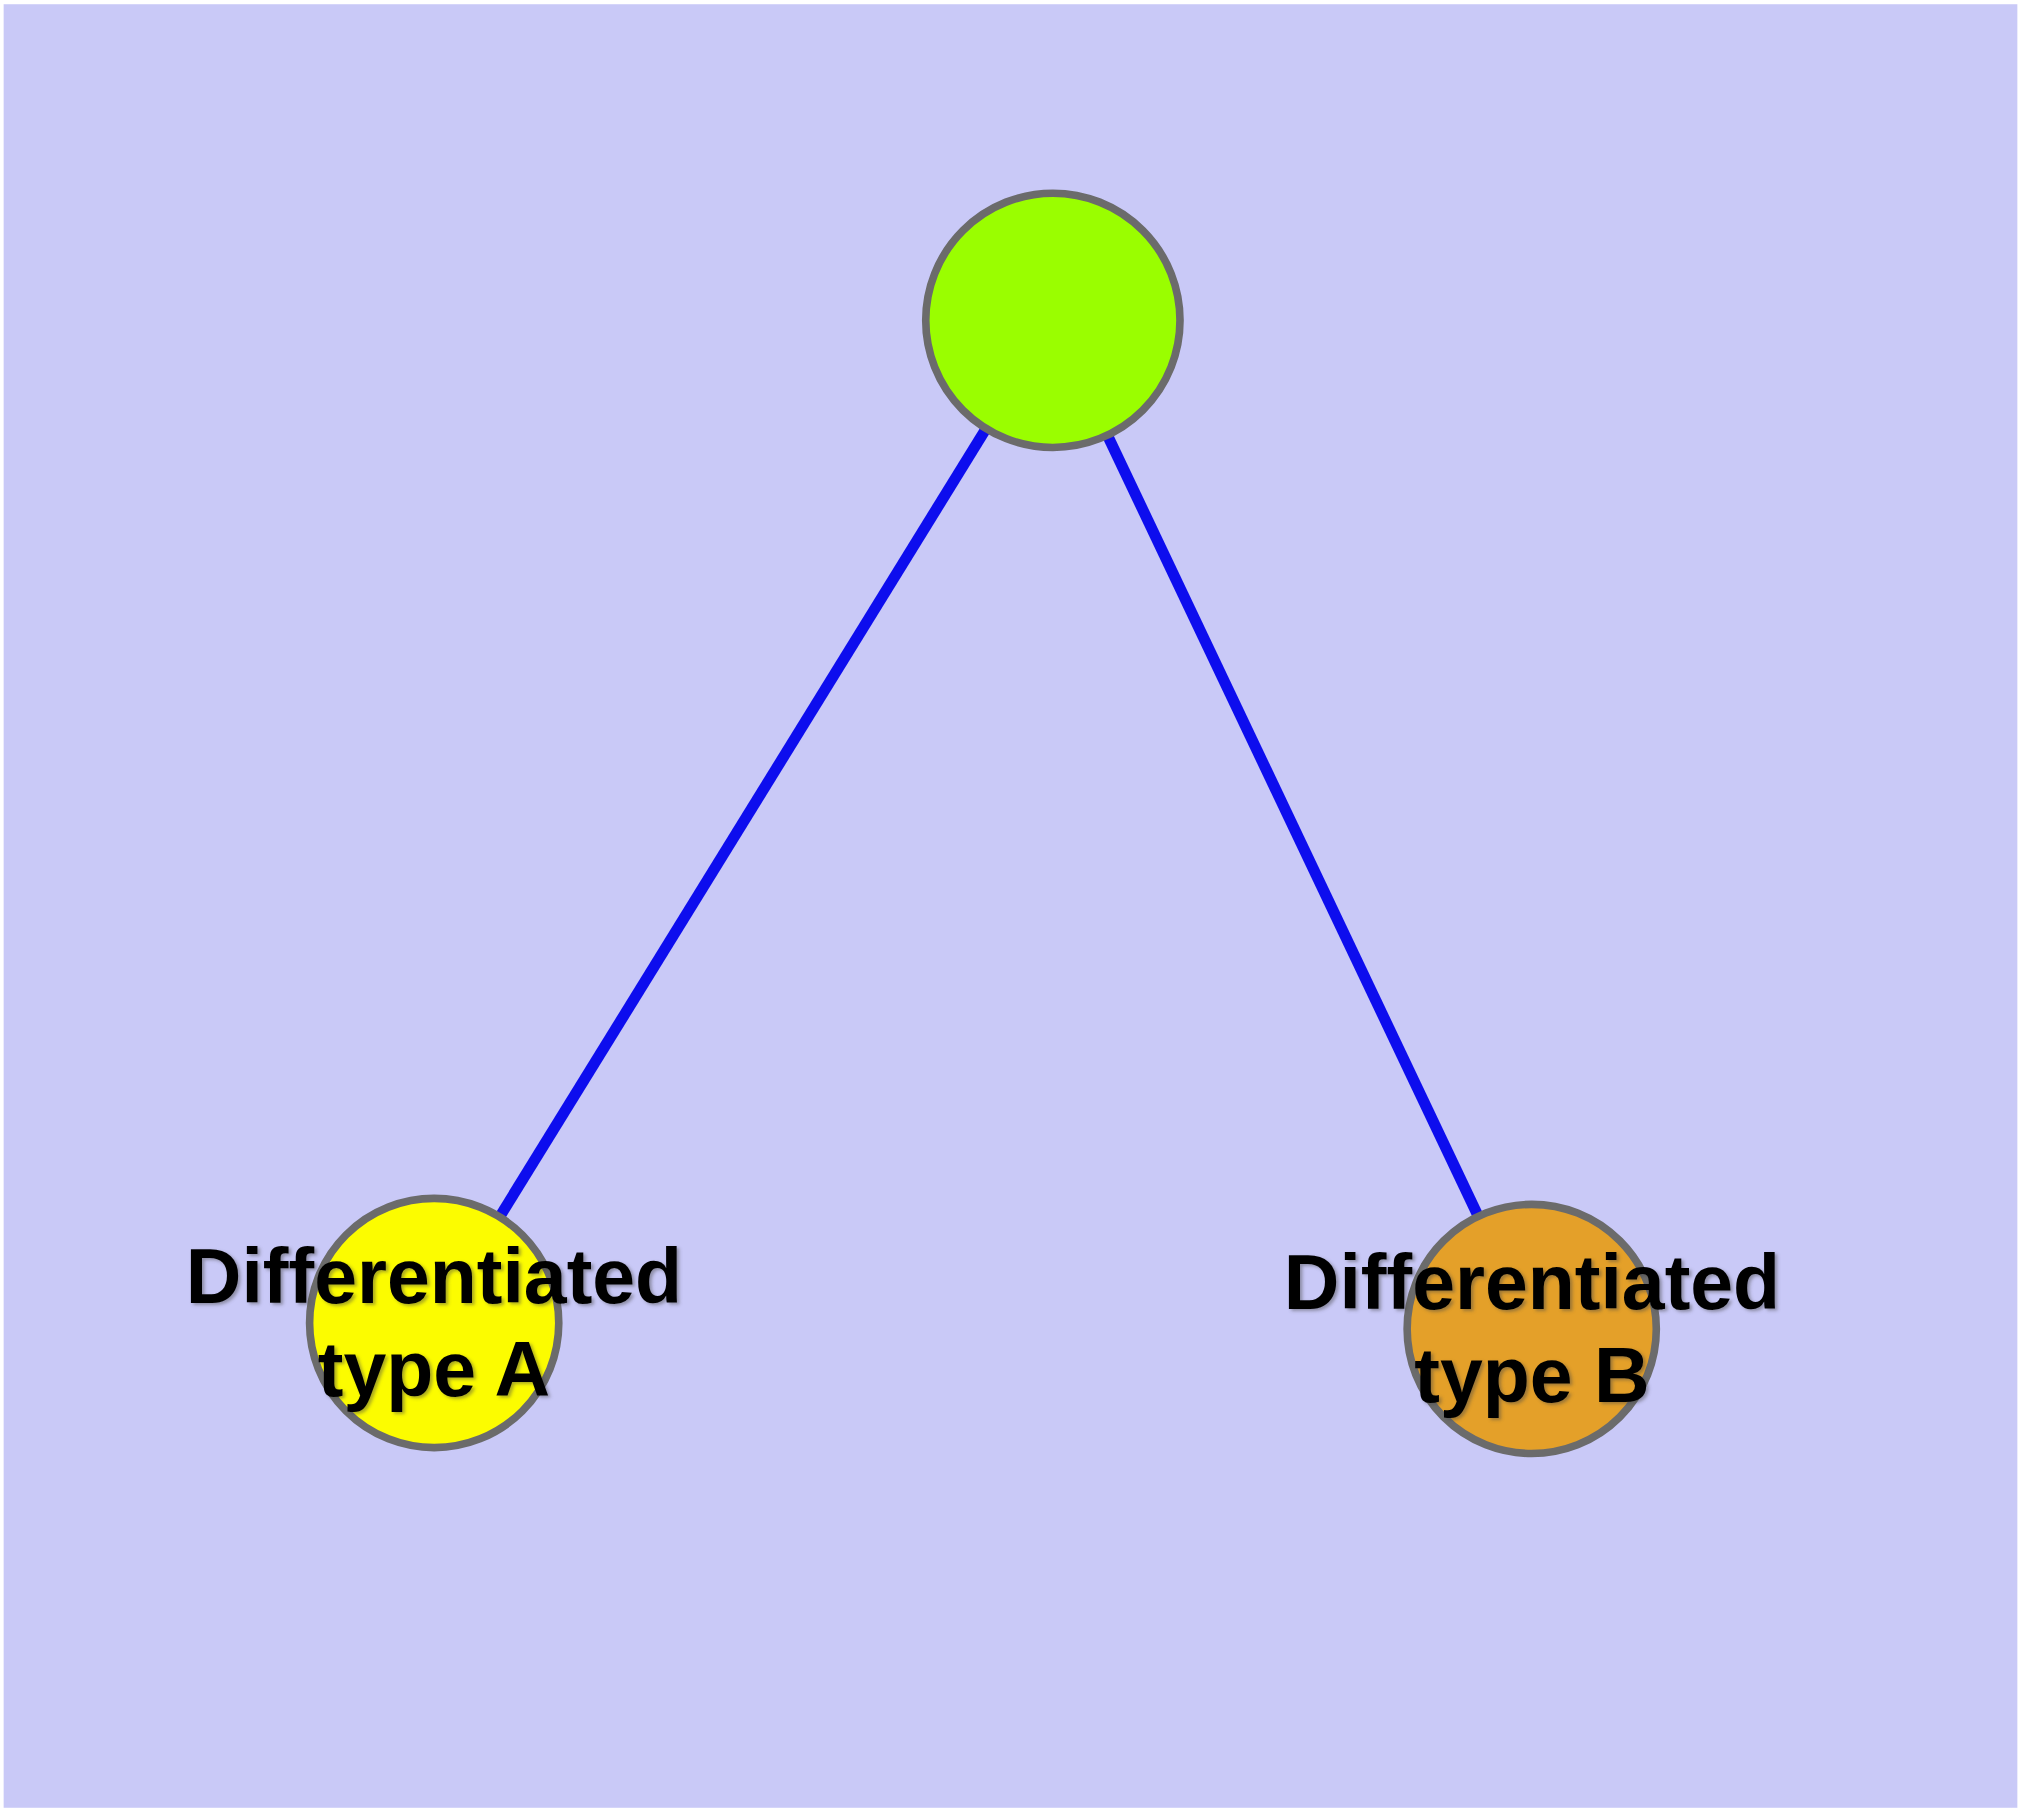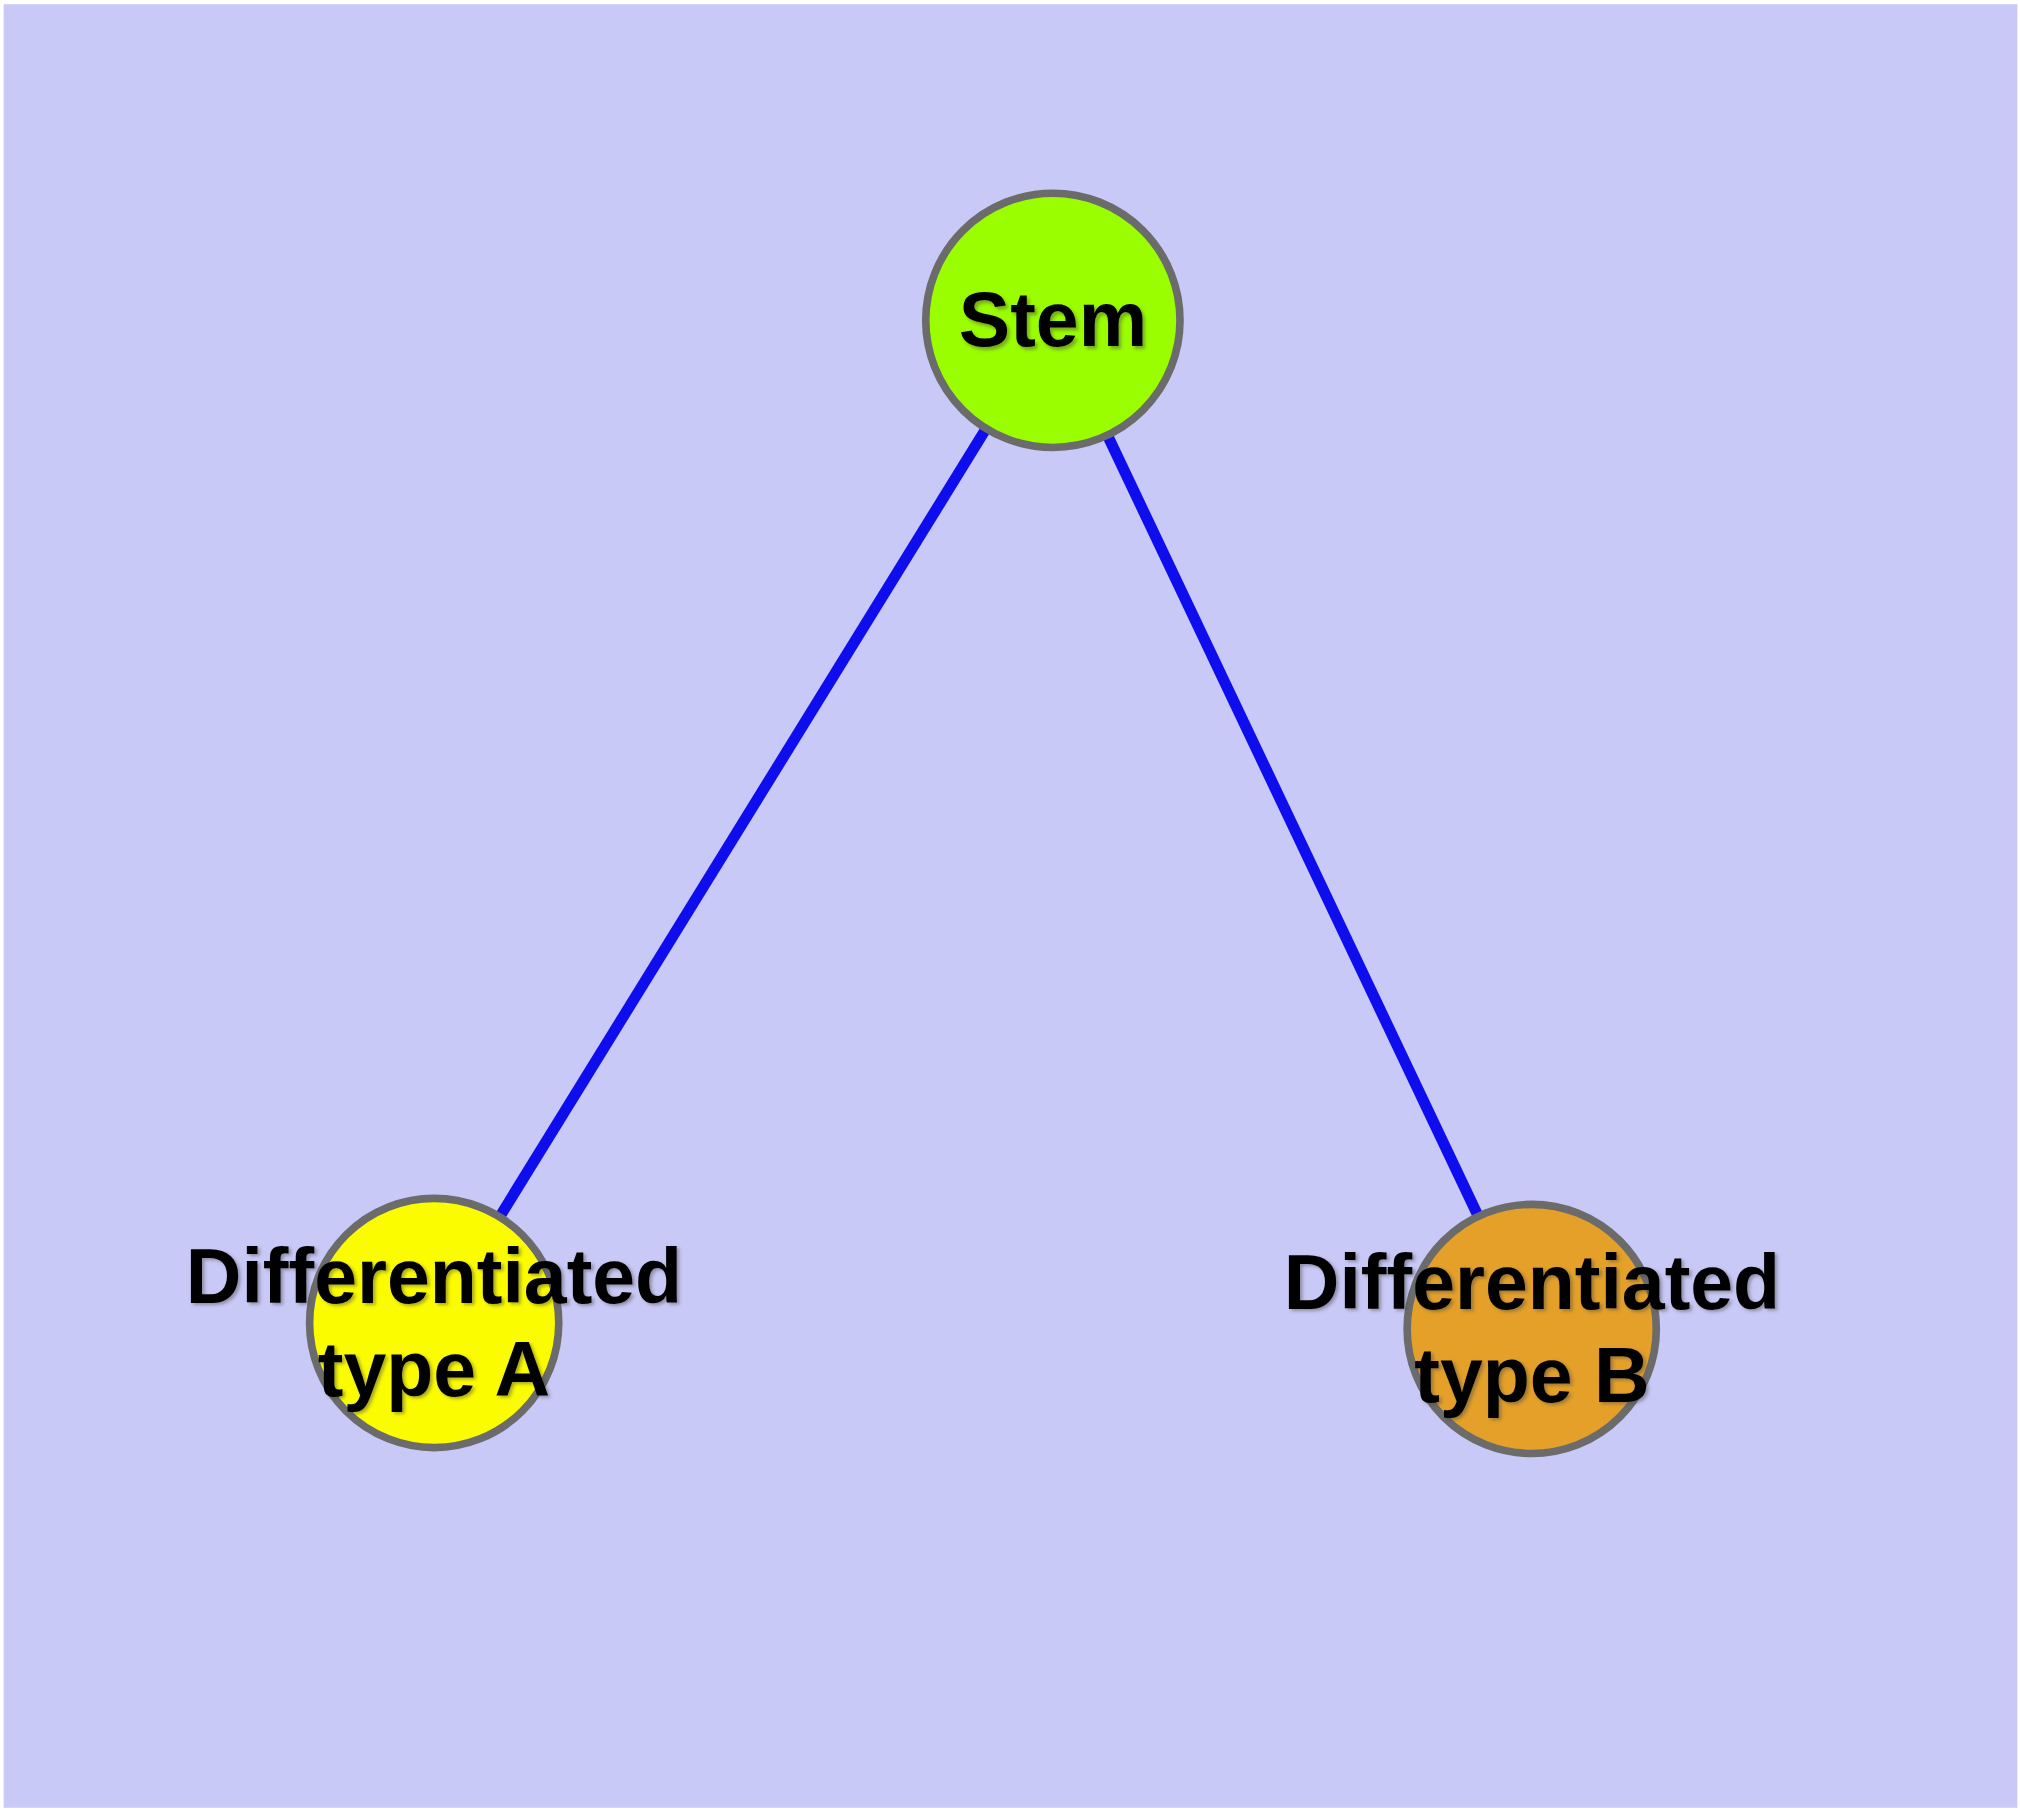--- a/index.html
+++ b/index.html
@@ -51,19 +51,18 @@
     <rect x="4" y="5" width="2376" height="2128" fill="#C9C9F7"></rect>
 
     <line class="edge" x1="1242" y1="378" x2="512" y2="1561" stroke="#0D0DEE" stroke-width="13"></line>
     <line class="edge" x1="1242" y1="378" x2="1807" y2="1568" stroke="#0D0DEE" stroke-width="13"></line>
 
     <circle class="node" cx="1242" cy="378" r="150" fill="#9AFE00" stroke="#6B6B6B" stroke-width="9"></circle>
     <circle class="node" cx="512" cy="1561" r="147" fill="#FCFC00" stroke="#6B6B6B" stroke-width="9"></circle>
     <circle class="node" cx="1807" cy="1568" r="147" fill="#E4A029" stroke="#6B6B6B" stroke-width="9"></circle>
   </svg>
 
-  <div class="node-label" style="left: 1053px; top: 320px;">Stem</div>
   <div class="node-label" style="left: 434px; top: 1323px;">Differentiated
 type A</div>
   <div class="node-label" style="left: 1532px; top: 1329px;">Differentiated
 type B</div>
 </div>
 
 
 </body></html>

